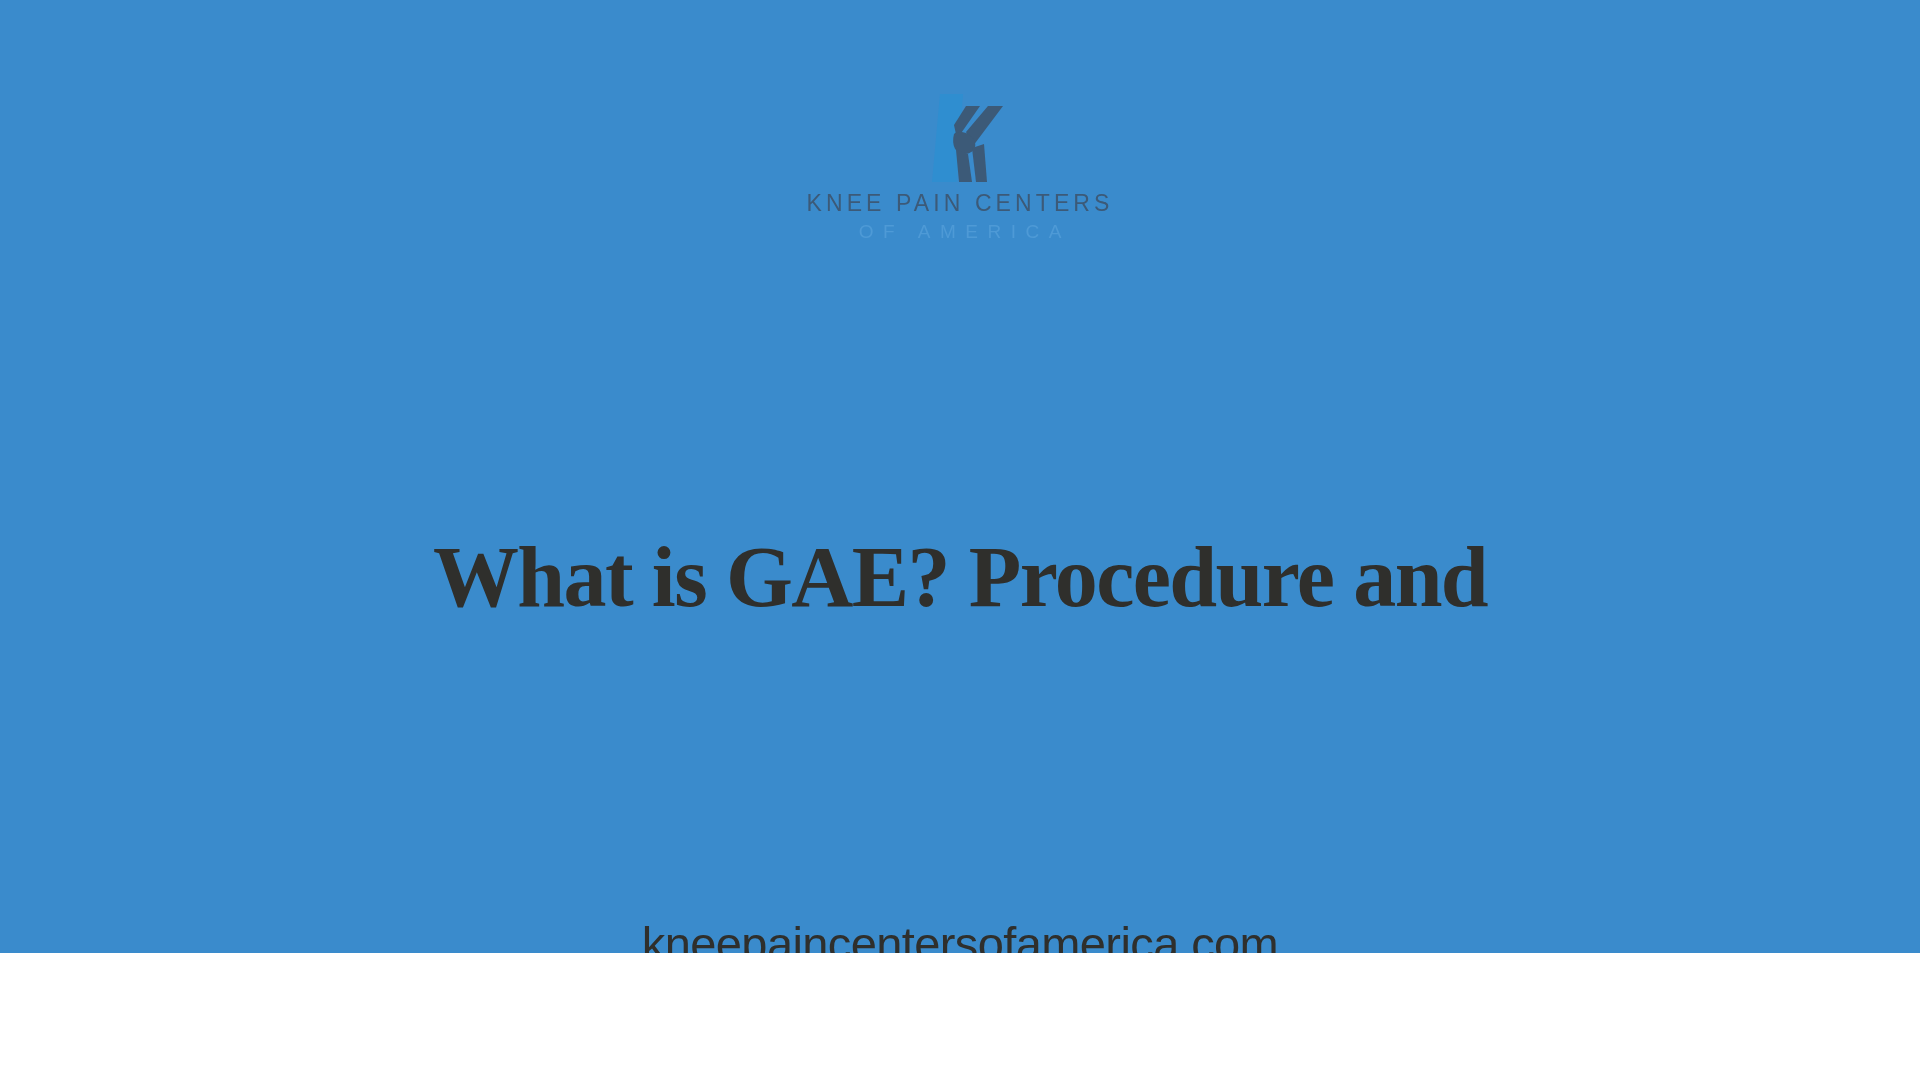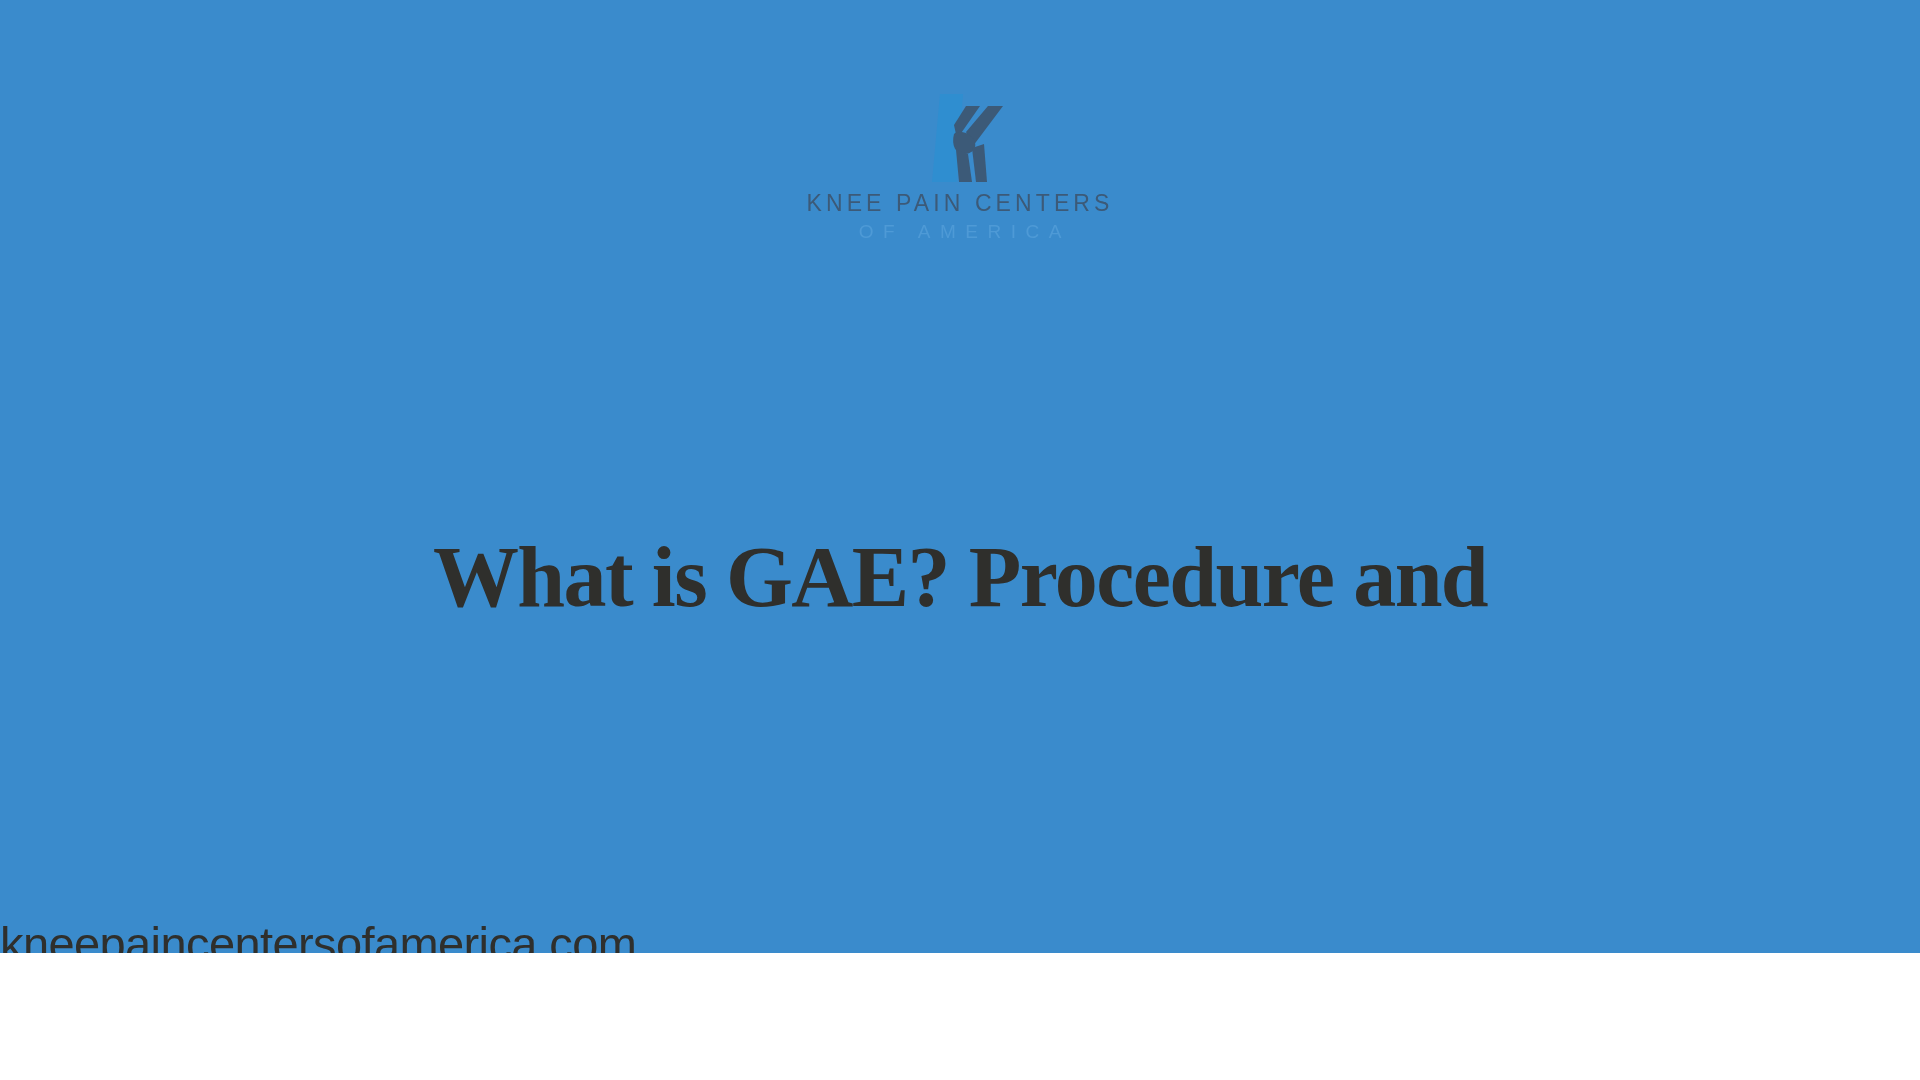--- a/index.html
+++ b/index.html
@@ -85,20 +85,21 @@
     color: #2f2f2c;
     margin-top: 32px;
   }
 
   
   #site-url {
     position: absolute;
     top: 916px;
     left: 0;
     width: 1920px;
+    text-align: center;
     font-family: "Liberation Sans", sans-serif;
     font-weight: 400;
     font-size: 47px;
     letter-spacing: -0.6px;
     color: #2f2f2c;
   }
 </style>
 </head>
 <body>
 

